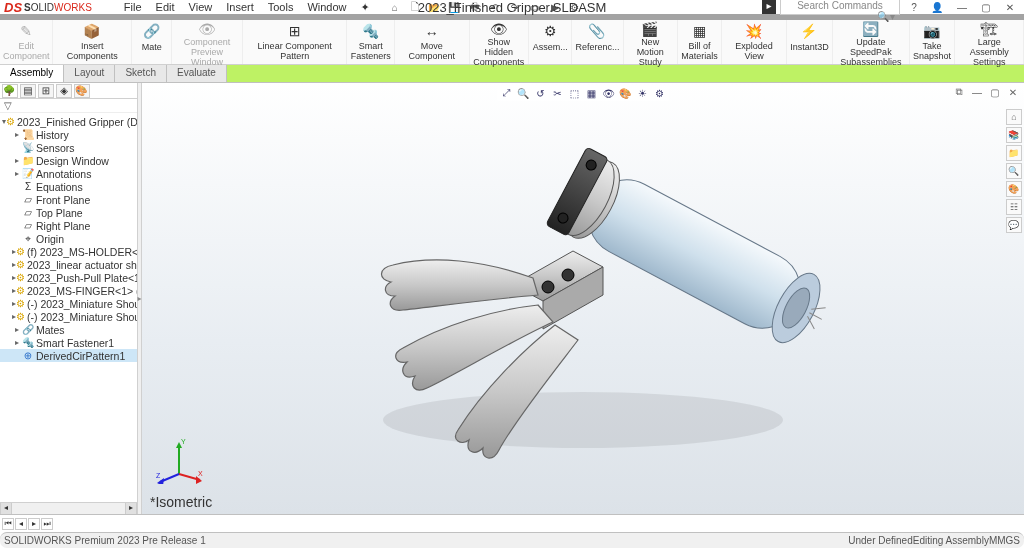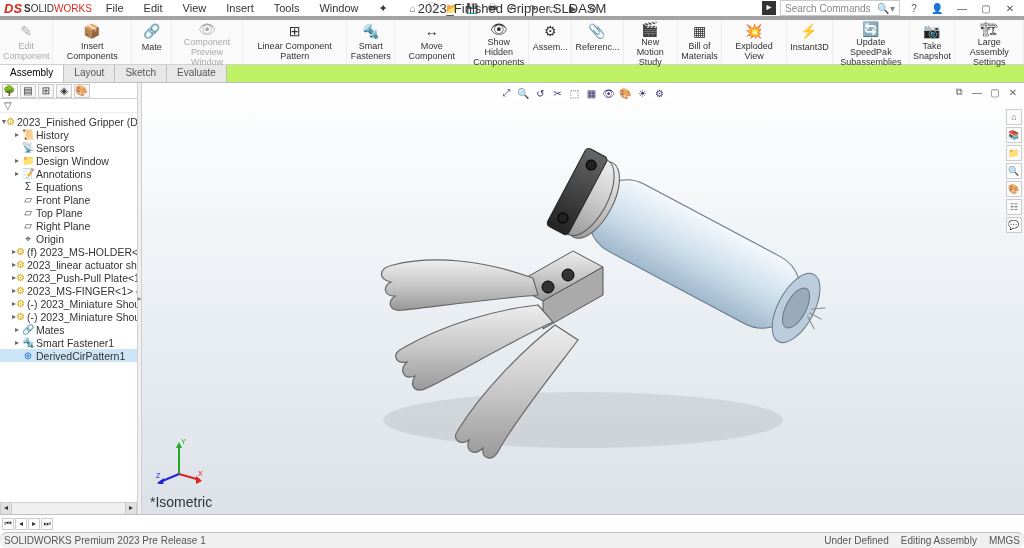--- a/index.html
+++ b/index.html
@@ -1,29 +1,29 @@
 <!DOCTYPE html>
 <html><head>
 <meta charset="utf-8">
 <style>
 * { box-sizing: border-box; margin: 0; padding: 0; font-family: "Segoe UI", Arial, sans-serif; }
 body { width: 1024px; height: 548px; background: #fff; font-size: 11px; color: #333; overflow: hidden; position: relative; }
 
 
-.titlebar { height: 20px; display: flex; align-items: center; background: #fff; border-bottom: 4px solid #a3a3a3; }
+.titlebar { height: 20px; display: flex; align-items: center; background: #fff; border-bottom: 6px solid #a3a3a3; }
 .logo { display: flex; align-items: center; padding: 0 4px; }
 .logo-icon { color: #da291c; font-weight: bold; font-size: 13px; font-style: italic; margin-right: 2px; }
 .logo-text { font-size: 10px; color: #333; }
-.menubar { display: flex; gap: 8px; margin-left: 4px; }
+.menubar { display: flex; gap: 2px; margin-left: 22px; }
 .menubar span { padding: 2px 6px; cursor: default; }
 .title-center { position: absolute; left: 50%; transform: translateX(-50%); font-size: 13px; }
 .title-icons { margin-left: 12px; display: flex; gap: 6px; align-items: center; }
 .title-icons span { width: 14px; height: 14px; display: inline-flex; align-items: center; justify-content: center; font-size: 10px; color: #555; }
 .title-right { margin-left: auto; display: flex; align-items: center; gap: 4px; padding-right: 4px; }
-.search-box { display: flex; align-items: center; border: 1px solid #ccc; height: 16px; width: 120px; padding: 0 4px; font-size: 10px; color: #888; }
+.search-box { display: flex; align-items: center; border: 1px solid #ccc; height: 16px; width: 120px; padding: 0 4px; font-size: 10px; color: #888; flex-direction: column; }
 .search-box .mag { margin-left: auto; color: #888; font-size: 10px; }
 .win-btn { width: 20px; text-align: center; color: #555; font-size: 10px; }
 
 
 .ribbon { height: 45px; display: flex; background: #fafafa; border-bottom: 1px solid #d0d0d0; }
 .ribbon-item { display: flex; flex-direction: column; align-items: center; justify-content: flex-start; padding: 2px 6px; border-right: 1px solid #eee; text-align: center; font-size: 9px; line-height: 1.1; color: #333; min-width: 40px; }
 .ribbon-item.disabled { color: #aaa; }
 .ribbon-icon { width: 20px; height: 20px; margin-bottom: 1px; display: flex; align-items: center; justify-content: center; font-size: 14px; }
 
 
@@ -67,21 +67,21 @@
 
 
 .bottom-tabs { height: 18px; display: flex; align-items: center; background: #fff; border-top: 1px solid #c0c0c0; font-size: 10px; }
 .bt-icons { display: flex; gap: 1px; padding: 0 2px; }
 .bt-icons span { width: 12px; height: 12px; border: 1px solid #ccc; font-size: 8px; display:inline-flex; align-items:center; justify-content:center; }
 .bt-tab { padding: 2px 10px; border: 1px solid #c0c0c0; border-bottom: none; margin-left: -1px; background: #f5f5f5; }
 .bt-tab.active { background: #fff; font-weight: bold; }
 
 
 .statusbar { height: 16px; display: flex; align-items: center; background: #f0f0f0; border-top: 1px solid #c0c0c0; font-size: 10px; padding: 0 4px; color: #555; border-radius: 7px; }
-.statusbar .right { margin-left: auto; display: flex; gap: 12px; }
+.statusbar .right { margin-left: auto; display: flex; }
 
 .ic-yellow { color: #d9a400; }
 .ic-blue { color: #2a6fc9; }
 .ic-gray { color: #888; }
 </style>
 </head>
 <body>
 
 <div class="titlebar">
   <div class="logo">

